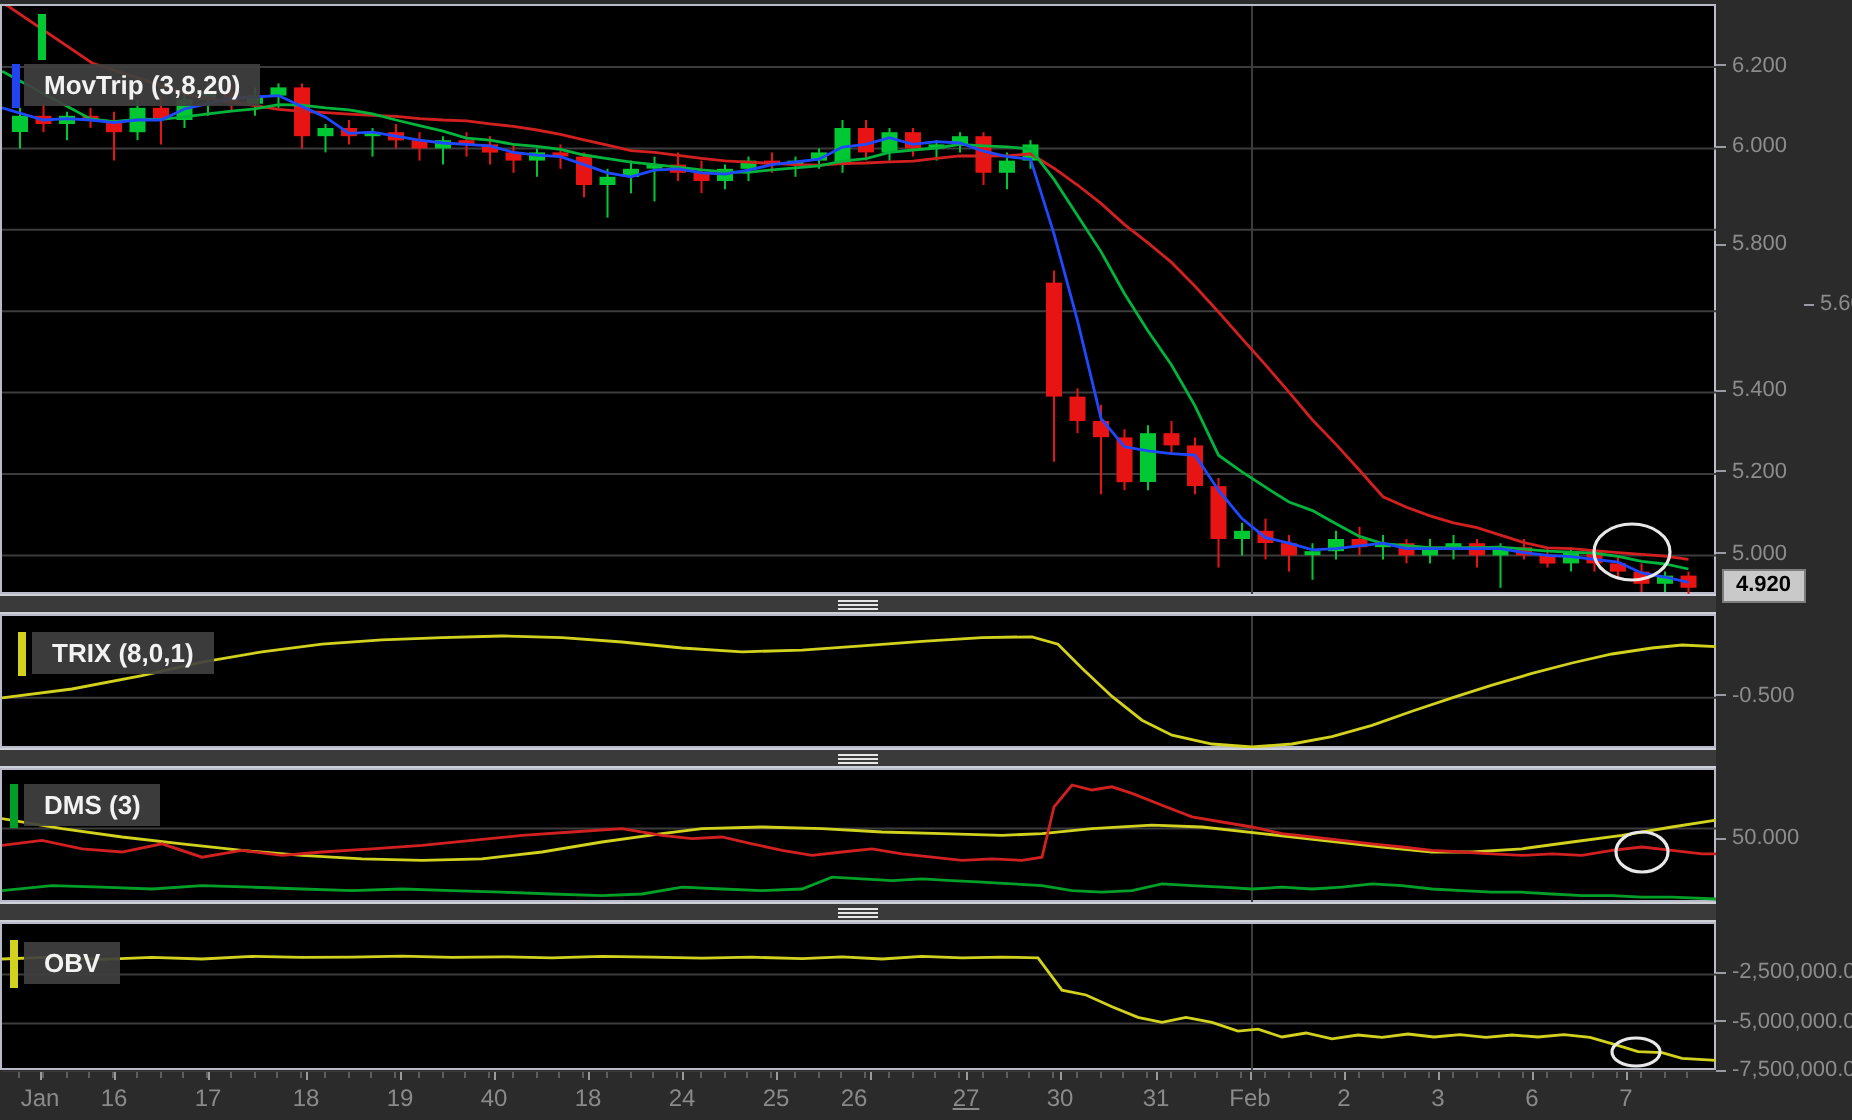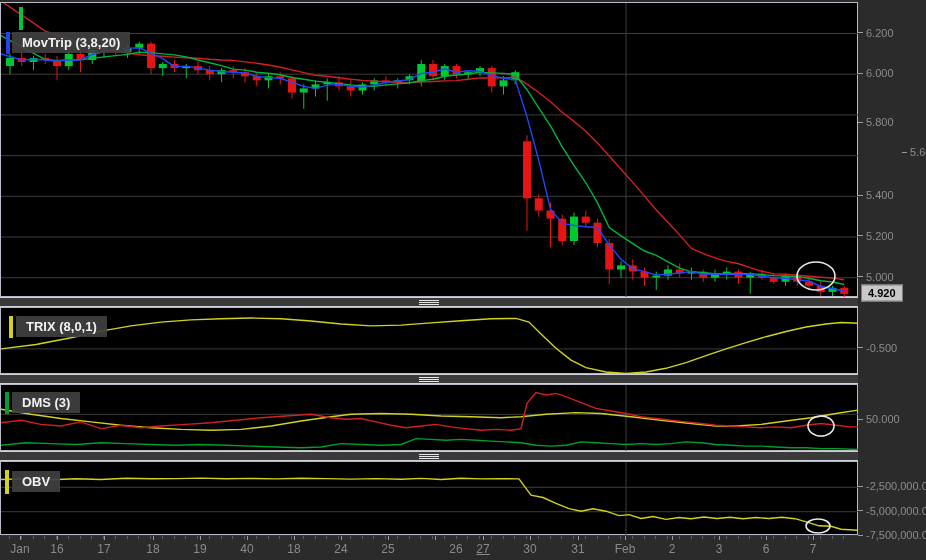--- a/index.html
+++ b/index.html
@@ -385,21 +385,21 @@
       <div class="dlabel" style="left: 200px;">19</div>
       <div class="dtick" style="left: 247px;"></div>
       <div class="dlabel" style="left: 247px;">40</div>
       <div class="dtick" style="left: 294px;"></div>
       <div class="dlabel" style="left: 294px;">18</div>
       <div class="dtick" style="left: 341px;"></div>
       <div class="dlabel" style="left: 341px;">24</div>
       <div class="dtick" style="left: 388px;"></div>
       <div class="dlabel" style="left: 388px;">25</div>
       <div class="dtick" style="left: 435px;"></div>
-      <div class="dlabel" style="left: 456px;">26</div>
+      <div class="dlabel" style="left: 427px;">26</div>
       <div class="dtick" style="left: 483px;"></div>
       <div class="dlabel" style="left: 483px; text-decoration: underline;">27</div>
       <div class="dtick" style="left: 530px;"></div>
       <div class="dlabel" style="left: 530px;">30</div>
       <div class="dtick" style="left: 578px;"></div>
       <div class="dlabel" style="left: 578px;">31</div>
       <div class="dtick" style="left: 625px;"></div>
       <div class="dlabel" style="left: 625px;">Feb</div>
       <div class="dtick" style="left: 672px;"></div>
       <div class="dlabel" style="left: 672px;">2</div>

